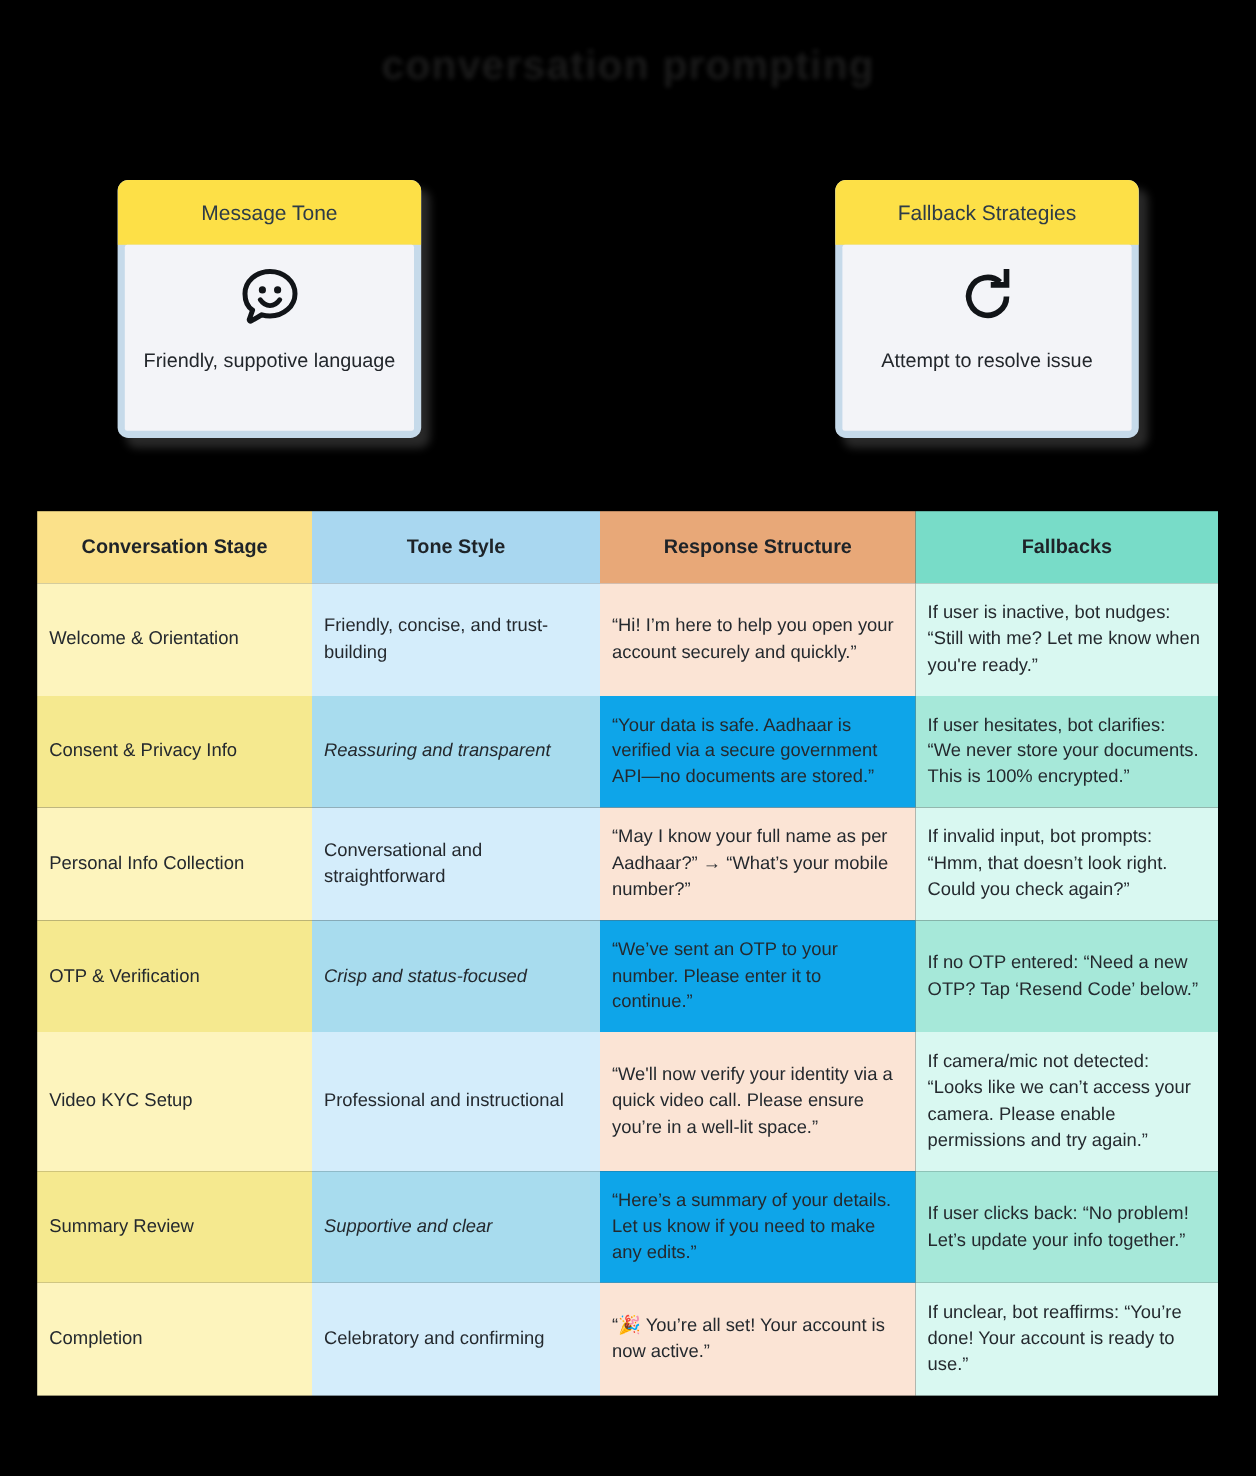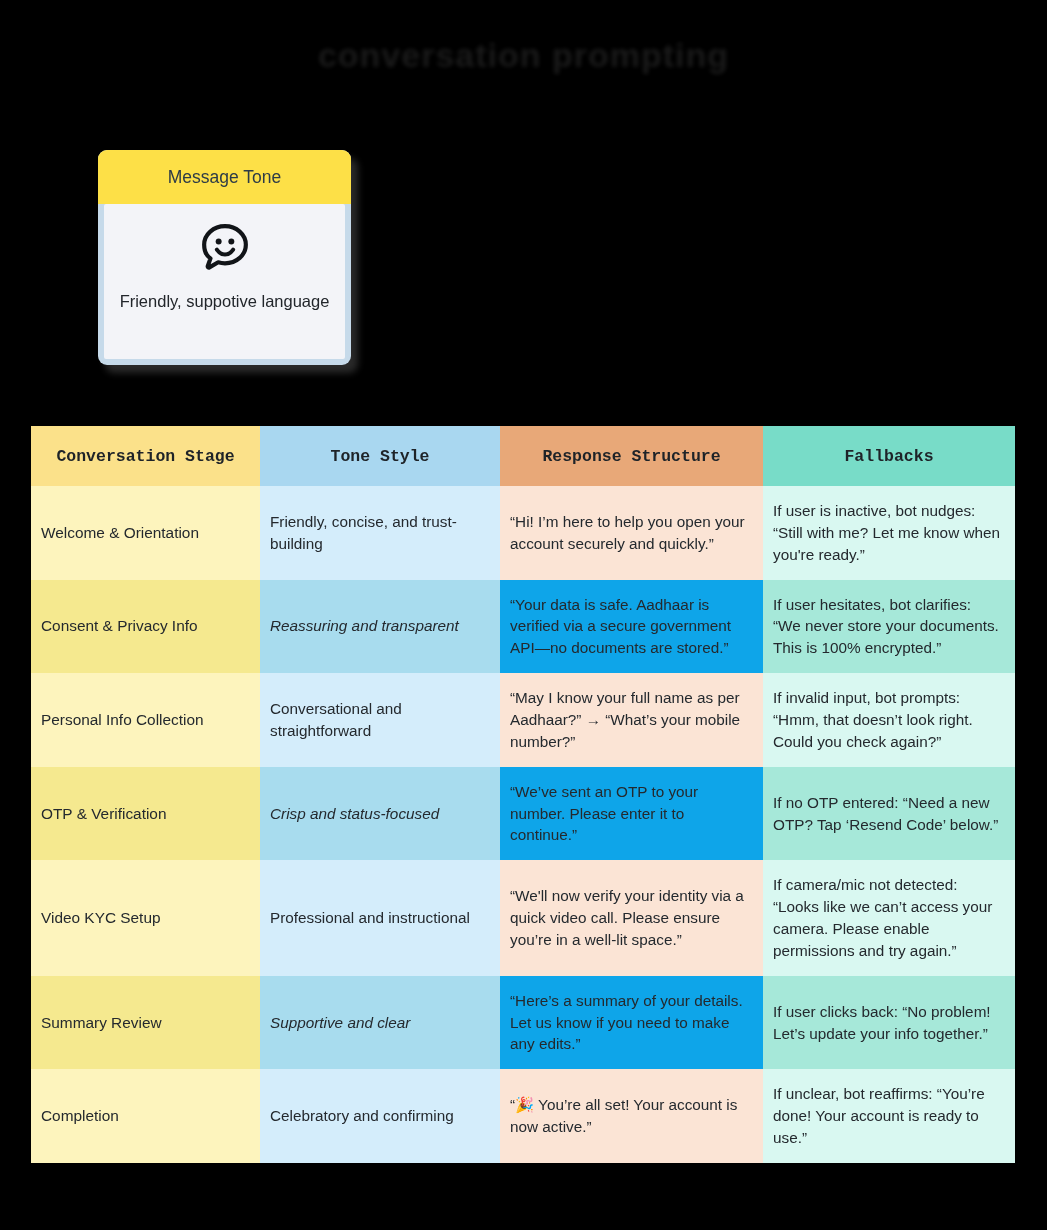--- a/index.html
+++ b/index.html
@@ -108,21 +108,20 @@
   .table col.c-resp  { width: 263px; }
   .table col.c-fall  { width: 252px; }
 
   .table thead th {
     height: 60px;
     font-size: 16.5px;
     font-weight: 700;
     color: #1e2328;
     text-align: center;
     padding: 0 8px;
-    font-family: Liberation Mono, monospace;
   }
   th.h-stage { background: #fbe18a; }
   th.h-tone  { background: #a9d7f0; }
   th.h-resp  { background: #e8a878; }
   th.h-fall  { background: #78dcc8; }
 
   .table td {
     font-size: 15.3px;
     line-height: 1.43;
     color: #24292e;
@@ -165,20 +164,34 @@
             <circle cx="25" cy="26" r="3.3" fill="#111418"></circle>
             <circle cx="39" cy="26" r="3.3" fill="#111418"></circle>
             <path d="M23 35c2.4 3.6 5.6 5.4 9 5.4S38.6 38.6 41 35" stroke="#111418" stroke-width="4.4" stroke-linecap="round" fill="none"></path>
           </svg>
         </div>
         <div class="card-caption">Friendly, suppotive language</div>
       </div>
     </div>
 
 
+    <div class="card c3">
+      <div class="card-header">
+        <span class="card-header-text">Fallback Strategies</span>
+      </div>
+      <div class="card-body">
+        <div class="card-icon">
+          <svg width="56" height="56" viewBox="0 0 64 64" fill="none" aria-hidden="true">
+            <path d="M50 32a18 18 0 1 1-6.1-13.5" stroke="#111418" stroke-width="5.4" stroke-linecap="butt"></path>
+            <path d="M50 6v15H35" stroke="#111418" stroke-width="5.4" stroke-linecap="butt" stroke-linejoin="miter"></path>
+          </svg>
+        </div>
+        <div class="card-caption">Attempt to resolve issue</div>
+      </div>
+    </div>
 
   </div>
 
   <table class="table">
     <colgroup>
       <col class="c-stage">
         <col class="c-tone">
         <col class="c-resp">
         <col class="c-fall">
     </colgroup>

